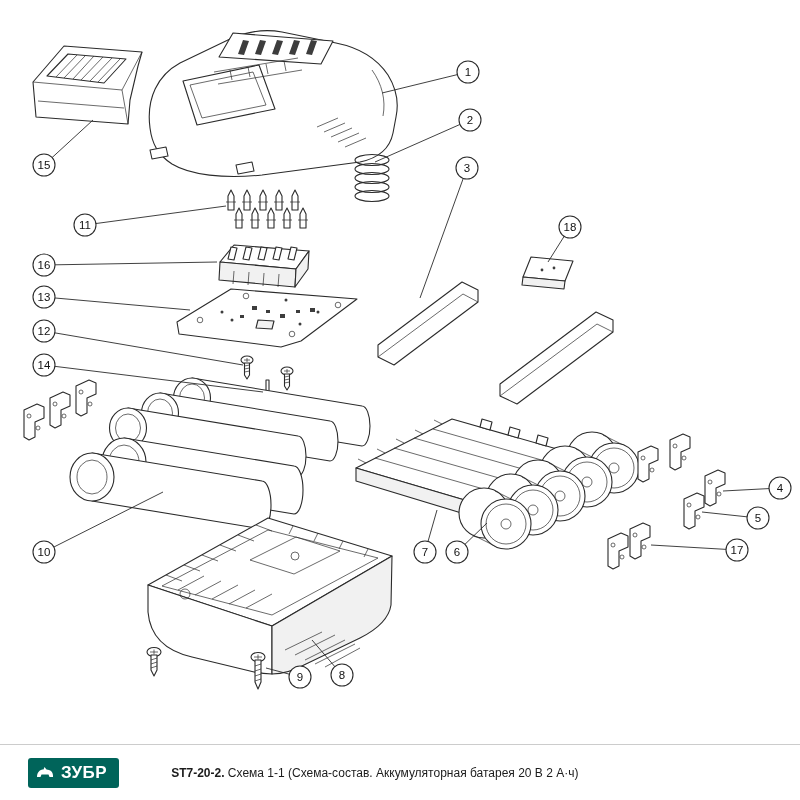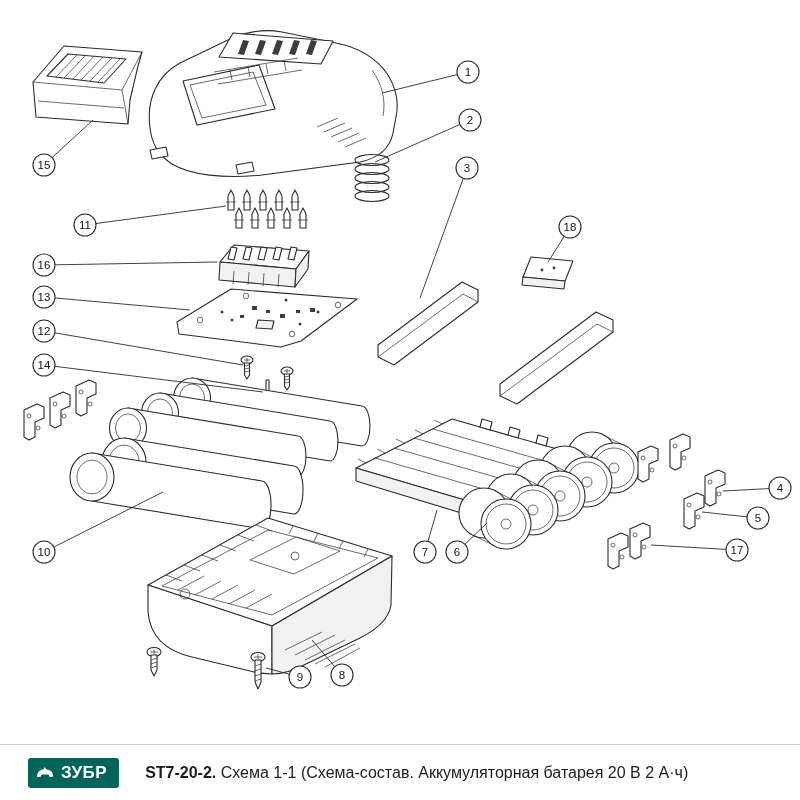--- a/index.html
+++ b/index.html
@@ -19,21 +19,21 @@
   .callout-circle{fill:#ffffff;stroke:#2b2b2b;stroke-width:1.1;}
   .callout-text{font-size:11.5px;fill:#111111;text-anchor:middle;
                 font-family:"Liberation Sans",sans-serif;}
 
   .footer{position:absolute;top:744px;left:0;width:800px;height:56px;
           border-top:1px solid #cccccc;display:flex;align-items:center;
           box-sizing:border-box;background:#fff;}
   .logo{margin-left:28px;background:#00645a;color:#fff;display:flex;align-items:center;
         gap:7px;padding:0 12px 0 8px;height:30px;border-radius:3px;}
   .logo-text{font-weight:bold;font-size:17px;letter-spacing:.5px;}
-  .caption{margin-left:26px;font-size:16px;color:#1c1c1c;white-space:nowrap;}
+  .caption{margin-left:52px;font-size:12px;color:#1c1c1c;white-space:nowrap;}
   .caption .model{font-weight:bold;}
 </style>
 </head>
 <body>
 
 <div class="page">
 
   <svg class="diagram" width="800" height="745" viewBox="0 0 800 745">
 
     <g>

